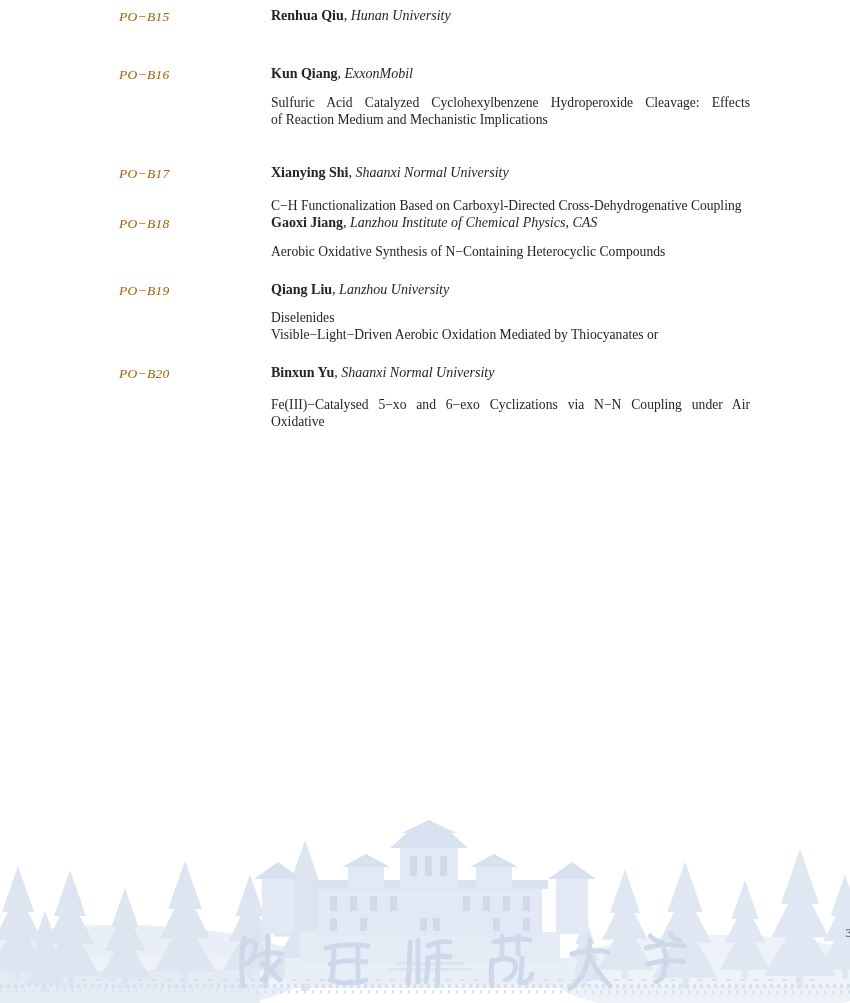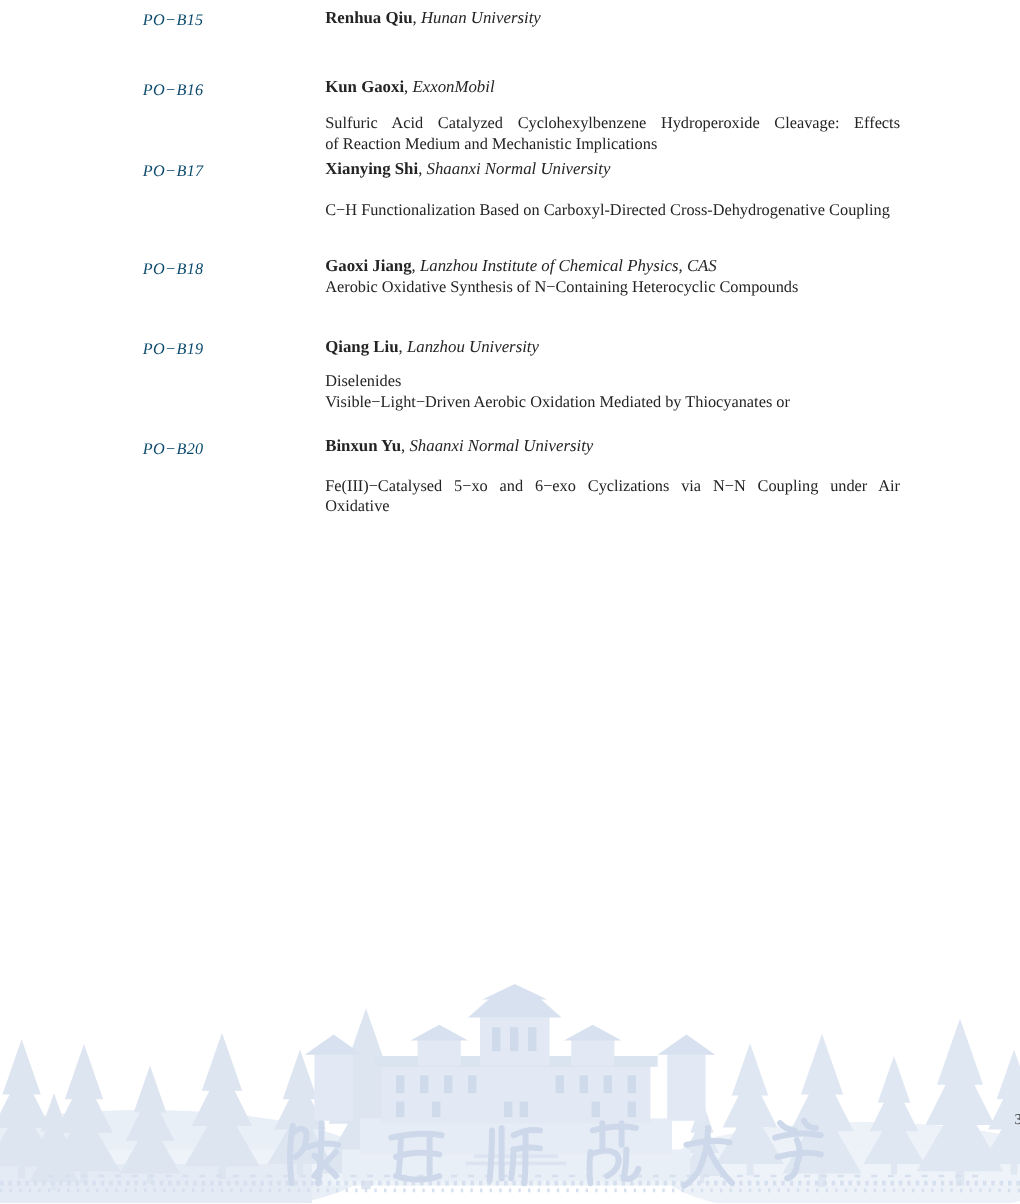--- a/index.html
+++ b/index.html
@@ -13,35 +13,35 @@
     font-family: "Liberation Serif", "DejaVu Serif", serif;
     color: #242424;
   }
   .entry { position: absolute; left: 0; width: 850px; }
   .code {
     position: absolute;
     left: 119px;
     top: 2px;
     font-style: italic;
     font-size: 13.5px;
-    color: #0c4a6e;
+    color: #a16207;
     letter-spacing: 0.3px;
   }
   .content { margin-left: 271px; width: 512px; }
   .nameline { font-size: 14px; line-height: 17px; white-space: nowrap; }
   .name { font-weight: bold; }
   .sep { white-space: pre; }
   .affil { font-style: italic; text-align: center; }
   .title { font-size: 13.6px; line-height: 16.5px; }
   .title .line { white-space: nowrap; }
   .line.stretch { width: 479px; text-align: justify; text-align-last: justify; }
   #e0 { top: 7px; }   #e0 .title { margin-top: 8px; }
   #e1 { top: 65px; }  #e1 .title { margin-top: 13px; }
-  #e2 { top: 133px; } #e2 .title { margin-top: 17px; }
-  #e3 { top: 214px; } #e3 .title { }
+  #e2 { top: 164px; } #e2 .title { margin-top: 17px; }
+  #e3 { top: 214px; } #e3 .title { margin-top: 13px; }
   #e4 { top: 281px; } #e4 .title { margin-top: 12px; }
   #e5 { top: 364px; } #e5 .title { margin-top: 16px; }
 
   .watermark {
     position: absolute;
     left: 0;
     top: 820px;
     width: 850px;
     height: 183px;
   }
@@ -65,21 +65,21 @@
   <div class="entry" id="e0">
     <div class="code">PO−B15</div>
     <div class="content">
       <div class="nameline"><span class="name">Renhua Qiu</span><span class="sep">, </span><span class="affil">Hunan University</span></div>
     </div>
   </div>
 
   <div class="entry" id="e1">
     <div class="code">PO−B16</div>
     <div class="content">
-      <div class="nameline"><span class="name">Kun Gaoxi</span><span class="sep">, </span><span class="affil">ExxonMobil</span></div>
+      <div class="nameline"><span class="name">Kun Qiang</span><span class="sep">, </span><span class="affil">ExxonMobil</span></div>
       <div class="title">
         <div class="line stretch">Sulfuric Acid Catalyzed Cyclohexylbenzene Hydroperoxide Cleavage: Effects</div>
         <div class="line">of Reaction Medium and Mechanistic Implications</div>
       </div>
     </div>
   </div>
 
   <div class="entry" id="e2">
     <div class="code">PO−B17</div>
     <div class="content">

